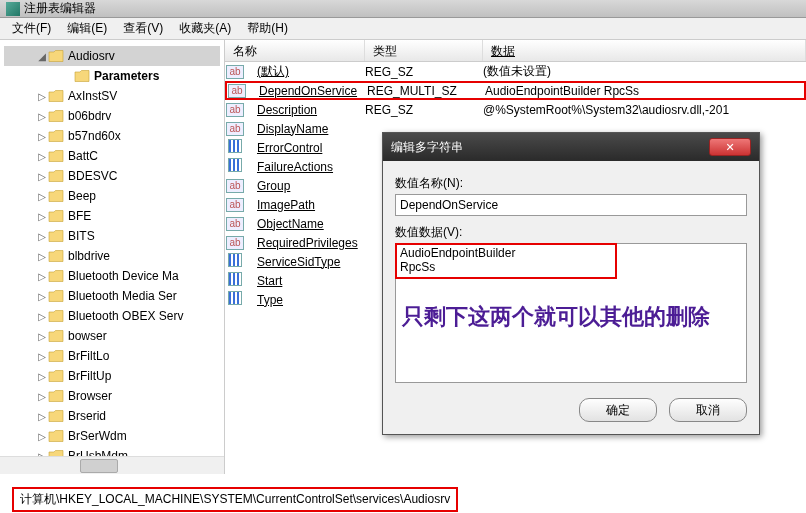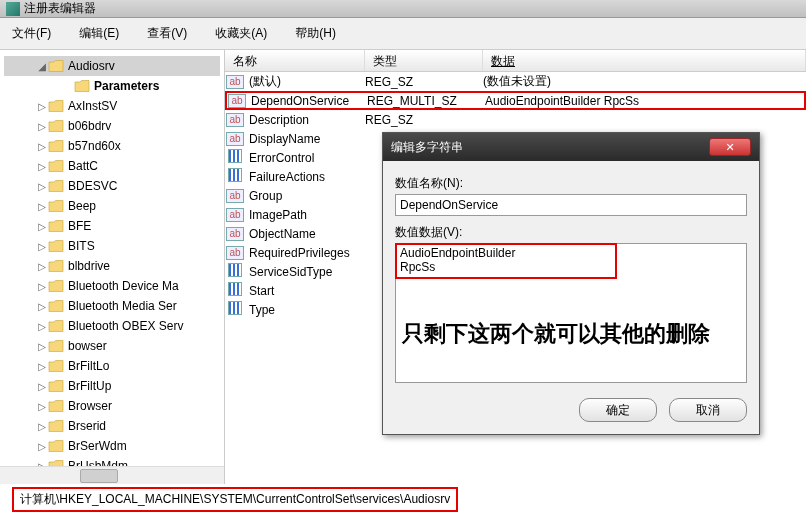--- a/index.html
+++ b/index.html
@@ -1,21 +1,21 @@
 <!DOCTYPE html>
 <html><head>
 <meta charset="utf-8">
 <style>
 * { box-sizing: border-box; margin: 0; padding: 0; }
 body { font-family: "Microsoft YaHei", SimSun, Tahoma, sans-serif; font-size: 12px; background: #fff; width: 806px; height: 513px; overflow: hidden; position: relative; }
 
 .titlebar { background: linear-gradient(to bottom, #d8d8d8, #c0c0c0); height: 18px; padding: 0 6px; display: flex; align-items: center; border-bottom: 1px solid #999; }
 .titlebar .icon { width: 14px; height: 14px; background: linear-gradient(135deg,#5a9,#276); margin-right: 4px; }
 
-.menubar { background: #f0f0f0; height: 32px; display: flex; align-items: center; padding: 0 4px; border-bottom: 1px solid #ccc; gap: 12px; }
+.menubar { background: #f0f0f0; height: 22px; display: flex; align-items: center; padding: 0 4px; border-bottom: 1px solid #ccc; gap: 0; }
 .menubar span { padding: 0 8px; cursor: default; }
 
 .main { display: flex; height: 434px; }
 
 .tree-pane { width: 225px; border-right: 1px solid #ccc; overflow: hidden; position: relative; }
 .tree-pane .inner { padding: 6px 4px 0 4px; }
 .tree-row { display: flex; align-items: center; height: 20px; white-space: nowrap; }
 .tree-row .expander { width: 12px; text-align: center; color: #666; font-size: 10px; cursor: default; }
 .tree-row .folder { width: 16px; height: 14px; margin: 0 4px 0 0; }
 .tree-row .folder svg { display: block; }
@@ -27,21 +27,21 @@
 
 .list-pane { flex: 1; position: relative; }
 .list-header { display: flex; height: 22px; background: linear-gradient(to bottom,#fff,#e8e8e8); border-bottom: 1px solid #ccc; }
 .list-header div { padding: 3px 8px; border-right: 1px solid #ddd; }
 .col-name { width: 140px; }
 .col-type { width: 118px; }
 .col-data { flex: 1; text-decoration: underline; }
 .list-body { }
 .list-row { display: flex; height: 19px; align-items: center; }
 .list-row .ricon { width: 20px; text-align: center; }
-.list-row .cname { width: 120px; padding-left: 4px; white-space: nowrap; overflow: hidden; }
+.list-row .cname { width: 120px; padding-left: 12px; white-space: nowrap; overflow: hidden; text-decoration: underline; }
 .list-row .ctype { width: 118px; white-space: nowrap; overflow: hidden; }
 .list-row .cdata { flex: 1; white-space: nowrap; overflow: hidden; padding-right: 6px; }
 .highlight-row { border: 2px solid #e60000; }
 .ab { color:#b55; font-size:10px; display:inline-block; border:1px solid #7aa; padding:0 2px; line-height:12px; background:#eef; }
 .bin { display:inline-block; width:14px; height:14px; background:
   repeating-linear-gradient(to right,#3a6fd8 0 2px,#fff 2px 4px),
   linear-gradient(#eef,#eef); border:1px solid #7aa; }
 
 .statusbar { position: absolute; bottom: 0; left: 0; right: 0; height: 28px; display: flex; align-items: center; }
 .statusbar .path { margin: 0 12px; border: 2px solid #e60000; padding: 2px 6px; font-size: 12px; }
@@ -51,21 +51,21 @@
 .dialog .dtitle { height: 28px; background: linear-gradient(to bottom,#4a4a4a,#2a2a2a); color: #fff; display: flex; align-items: center; padding: 0 8px; font-size: 12px; justify-content: space-between; gap: 40px; }
 .dialog .dtitle .close { width: 42px; height: 18px; background: linear-gradient(to bottom,#e77,#c33); border: 1px solid #922; border-radius: 3px; color:#fff; text-align:center; font-size:11px; line-height:16px; }
 .dialog .dbody { padding: 10px 12px 12px 12px; }
 .dialog label { display: block; margin: 4px 0 2px 0; }
 .dialog input[type=text] { width: 100%; height: 22px; border: 1px solid #999; padding: 0 4px; font-family: inherit; font-size: 12px; background:#fff; }
 .dialog textarea { width: 100%; height: 140px; border: 1px solid #999; padding: 2px 4px; font-family: Liberation Sans, sans-serif; font-size: 12px; background:#fff; resize: none; overflow: scroll; }
 .dialog .hl-box { position: absolute; border: 2px solid #e60000; pointer-events: none; }
 .dialog .btns { display: flex; justify-content: flex-end; gap: 12px; margin-top: 12px; }
 .dialog .btns button { width: 78px; height: 24px; background: linear-gradient(to bottom,#fefefe,#e2e2e2); border: 1px solid #888; border-radius: 10px; font-family: inherit; font-size: 12px; cursor: pointer; }
 
-.annotation { position: absolute; left: 402px; top: 319px; font-size: 22px; font-weight: 700; color: #000000; white-space: nowrap; z-index: 5; }
+.annotation { position: absolute; left: 402px; top: 302px; font-size: 22px; font-weight: 700; color: #4c1d95; white-space: nowrap; z-index: 5; }
 
 .folder svg path { fill:#f7d77a; stroke:#c8a236; stroke-width:.6; }
 </style>
 </head>
 <body>
 
 <div class="titlebar">
   <span class="icon"></span>
   <span>注册表编辑器</span>
 </div>
@@ -293,20 +293,21 @@
         <div class="list-row highlight-row">
           <span class="ricon"><span class="ab">ab</span></span>
           <span class="cname">DependOnService</span>
           <span class="ctype">REG_MULTI_SZ</span>
           <span class="cdata">AudioEndpointBuilder RpcSs</span>
         </div>
         <div class="list-row">
           <span class="ricon"><span class="ab">ab</span></span>
           <span class="cname">Description</span>
           <span class="ctype">REG_SZ</span>
+          <span class="cdata">@%SystemRoot%\System32\audiosrv.dll,-201</span>
         </div>
         <div class="list-row">
           <span class="ricon"><span class="ab">ab</span></span>
           <span class="cname">DisplayName</span>
           <span class="ctype"></span>
           <span class="cdata"></span>
         </div>
         <div class="list-row">
           <span class="ricon"><span class="bin"></span></span>
           <span class="cname">ErrorControl</span>

